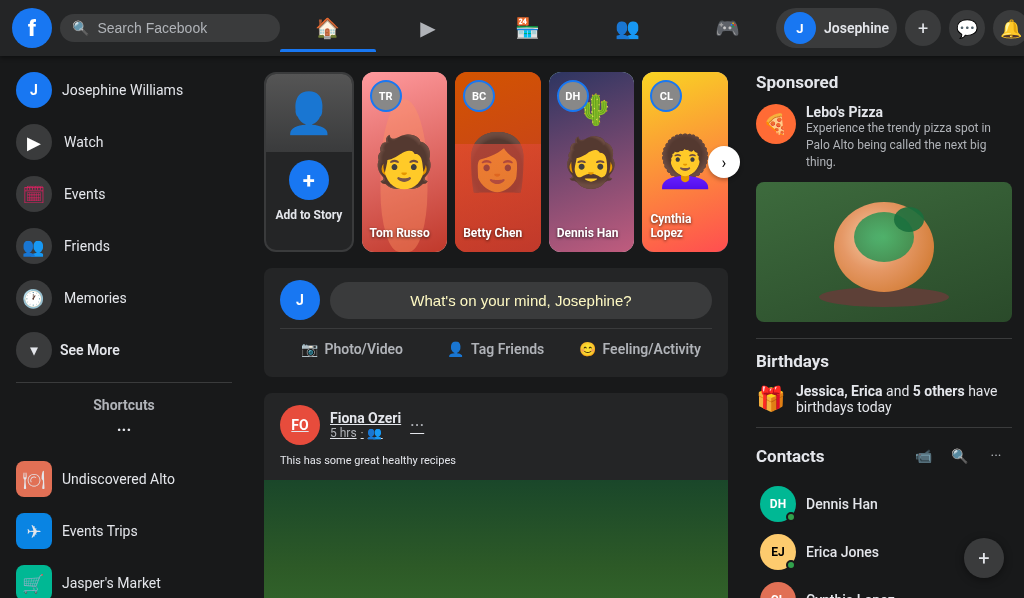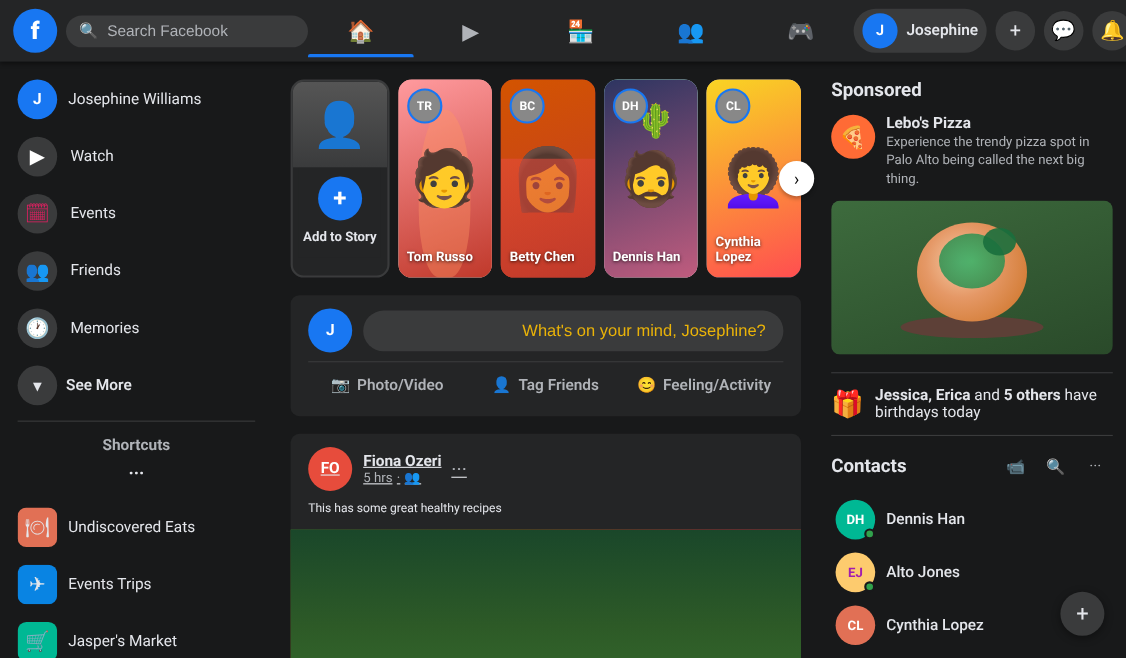--- a/index.html
+++ b/index.html
@@ -334,24 +334,24 @@
       display: flex; align-items: center; justify-content: center;
       font-weight: 700;
       color: #fff;
     }
     .post-input {
       flex: 1;
       background: #3a3b3c;
       border: none;
       border-radius: 20px;
       padding: 10px 16px;
-      color: #eab308;
+      color: #fef9c3;
       font-size: 15px;
       cursor: pointer;
-      text-align: right;
+      text-align: center;
     }
     .post-actions {
       display: flex;
       border-top: 1px solid #3a3b3c;
       padding-top: 4px;
     }
     .post-action-btn {
       flex: 1;
       display: flex; align-items: center; justify-content: center; gap: 6px;
       padding: 8px;
@@ -634,21 +634,21 @@
 
     <div class="shortcuts-header">
       <span>Shortcuts</span>
       <div class="shortcuts-dots">···</div>
     </div>
 
     <div class="shortcut-item">
       <div class="shortcut-icon">
         <div class="shortcut-icon-img" style="background:#e17055;">🍽</div>
       </div>
-      <span>Undiscovered Eats</span>
+      <span>Undiscovered Alto</span>
     </div>
     <div class="shortcut-item">
       <div class="shortcut-icon">
         <div class="shortcut-icon-img" style="background:#0984e3;">✈</div>
       </div>
       <span>Events Trips</span>
     </div>
     <div class="shortcut-item">
       <div class="shortcut-icon">
         <div class="shortcut-icon-img" style="background:#00b894;">🛒</div>
@@ -787,20 +787,21 @@
 
             <div style="position:absolute;top:10px;left:20px;width:60px;height:50px;background:radial-gradient(ellipse,#27ae60 0%,#1e8449 100%);border-radius:50%;opacity:0.8;"></div>
             <div style="position:absolute;top:5px;right:10px;width:30px;height:25px;background:#196f3d;border-radius:50%;opacity:0.9;"></div>
           </div>
         </div>
       </div>
     </div>
 
     <div class="divider-right"></div>
 
+    <div class="sidebar-section-title">Birthdays</div>
     <div class="birthday-row">
       <span class="birthday-icon">🎁</span>
       <span class="birthday-text">
         <strong>Jessica, Erica</strong>
         <span> </span><span>and</span>
         <strong> <span>5 others</span></strong>
         <span> </span><span>have birthdays today</span>
       </span>
     </div>
 
@@ -813,22 +814,22 @@
         <div class="contact-action-btn">🔍</div>
         <div class="contact-action-btn">···</div>
       </div>
     </div>
 
     <div class="contact-item">
       <div class="contact-avatar" style="background:#00b894;">DH<div class="online-dot"></div></div>
       <span class="contact-name">Dennis Han</span>
     </div>
     <div class="contact-item">
-      <div class="contact-avatar" style="background:#fdcb6e;color:#a21caf;">EJ<div class="online-dot"></div></div>
-      <span class="contact-name">Alto Jones</span>
+      <div class="contact-avatar" style="background:#fdcb6e;color:#000000;">EJ<div class="online-dot"></div></div>
+      <span class="contact-name">Erica Jones</span>
     </div>
     <div class="contact-item">
       <div class="contact-avatar" style="background:#e17055;">CL</div>
       <span class="contact-name">Cynthia Lopez</span>
     </div>
 
   </aside>
 </div>
 
 <div class="fab">

